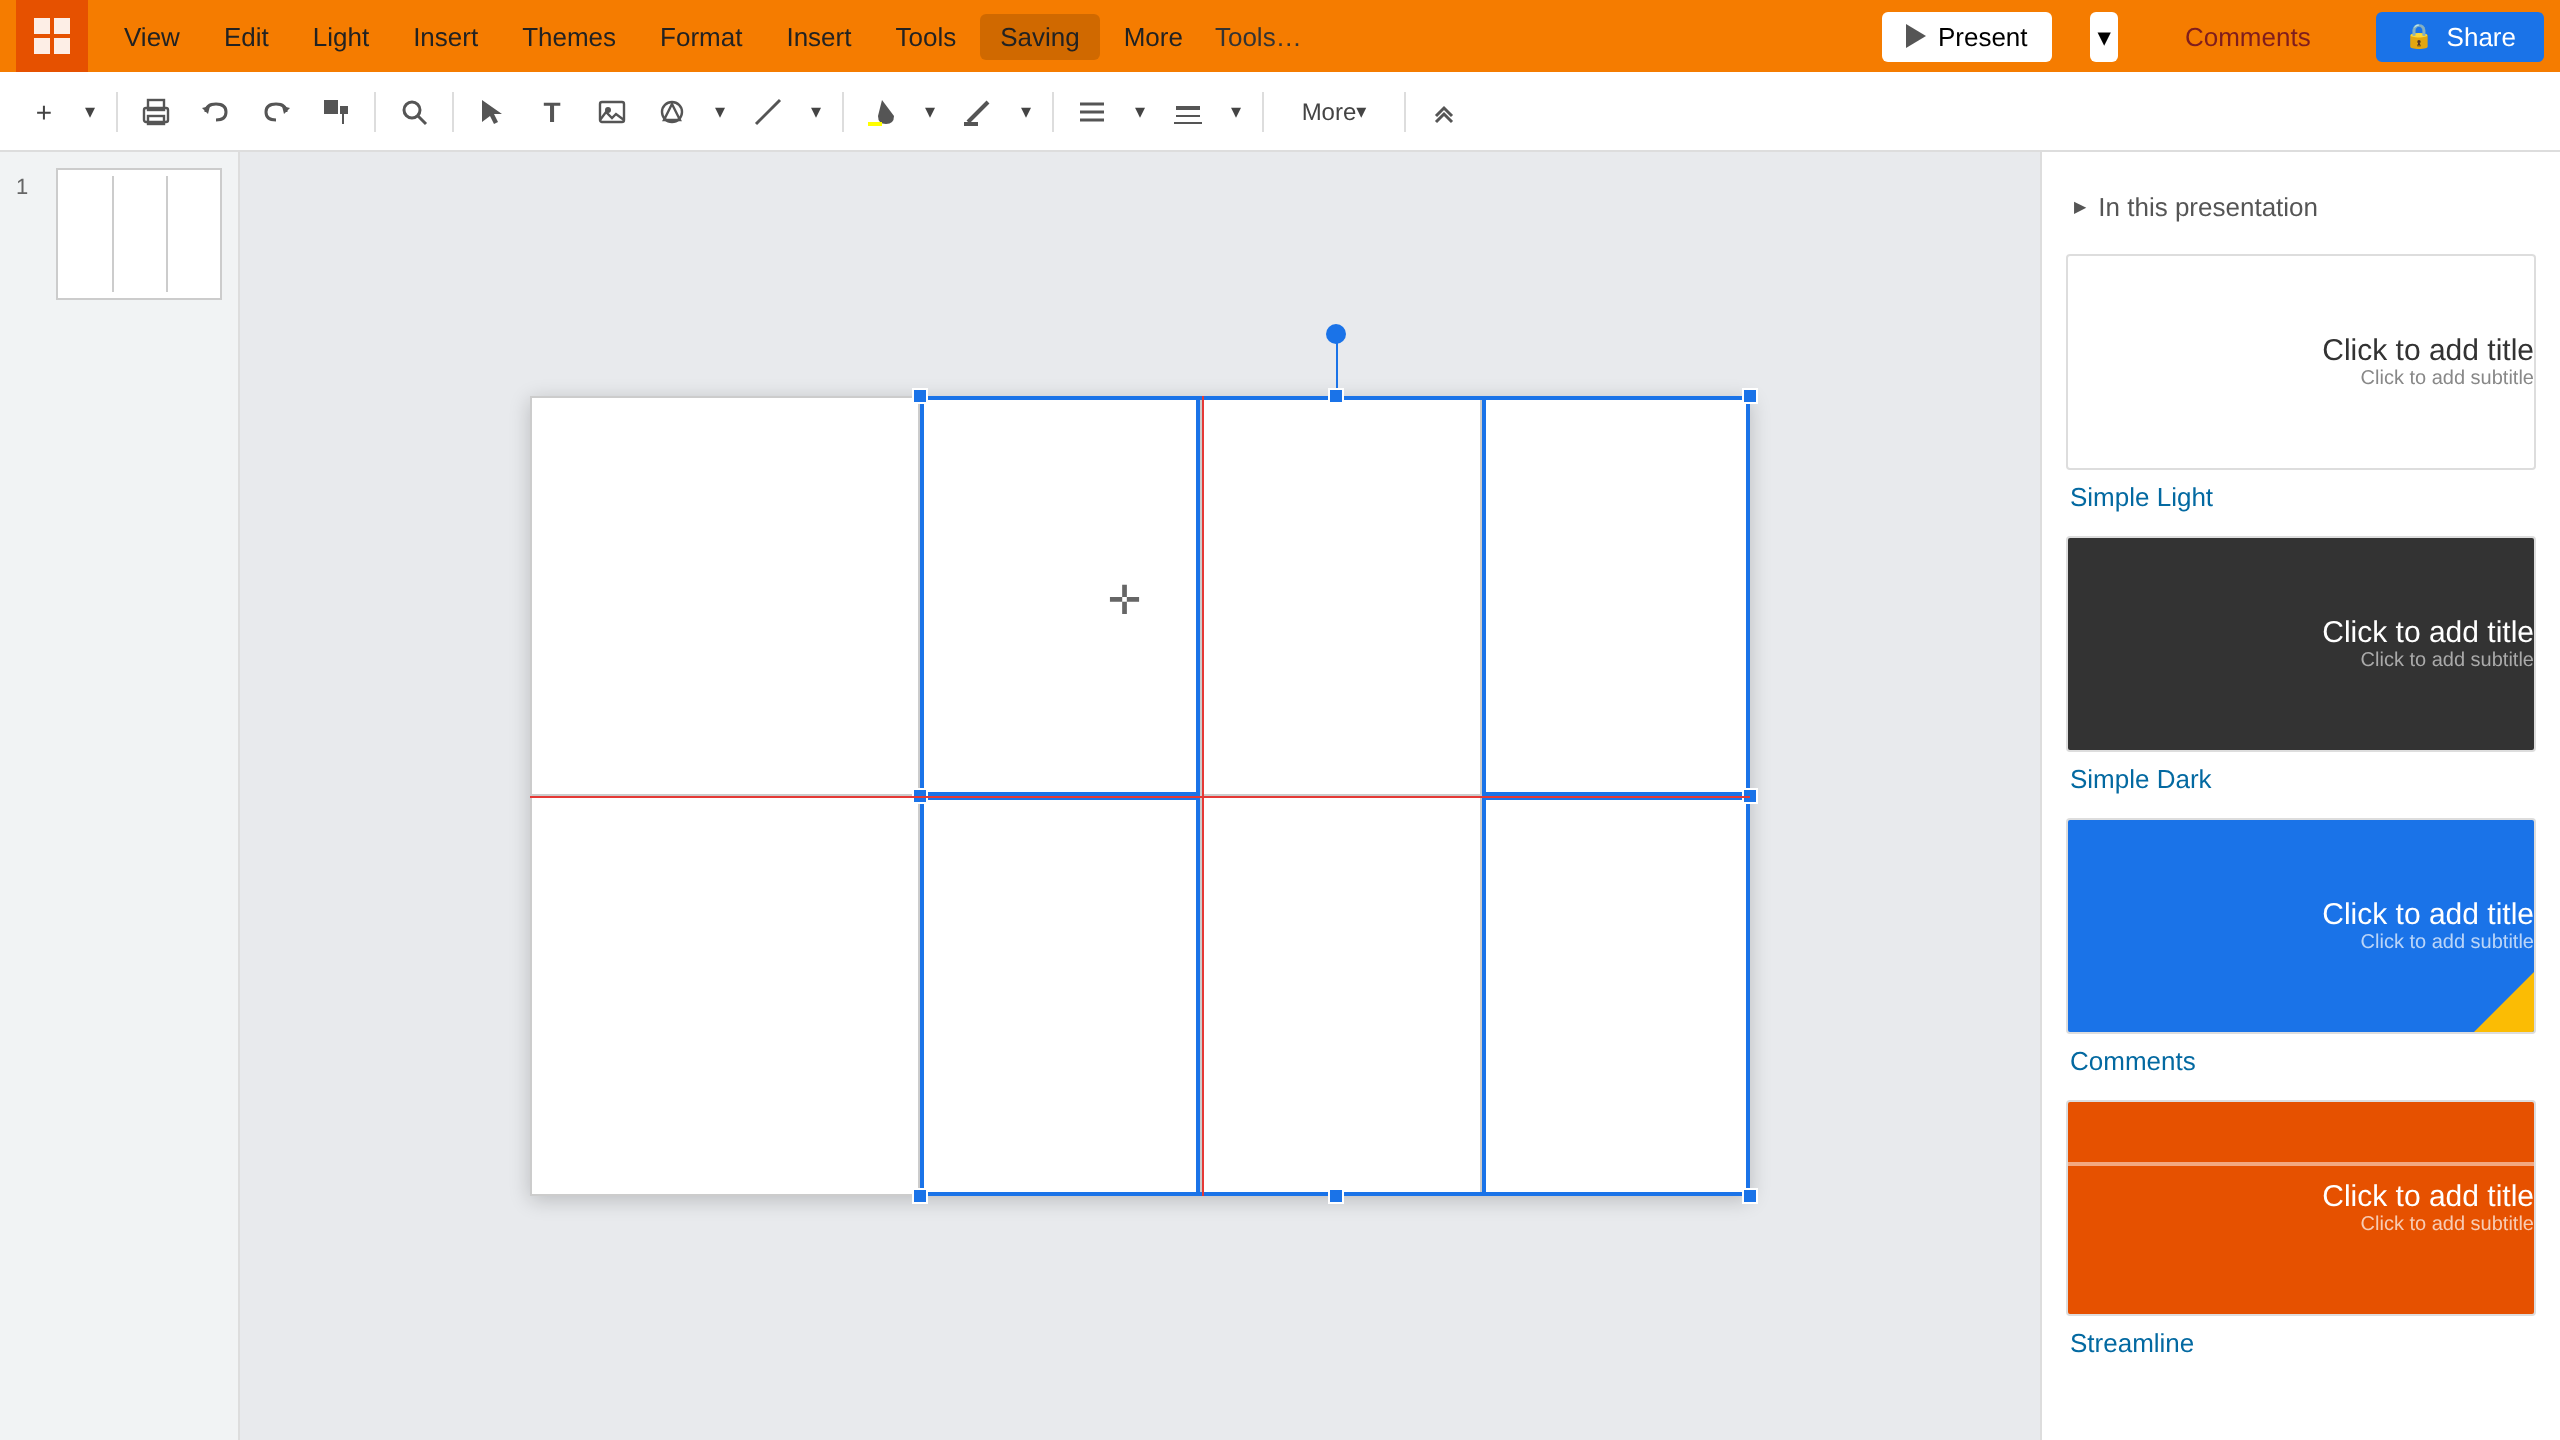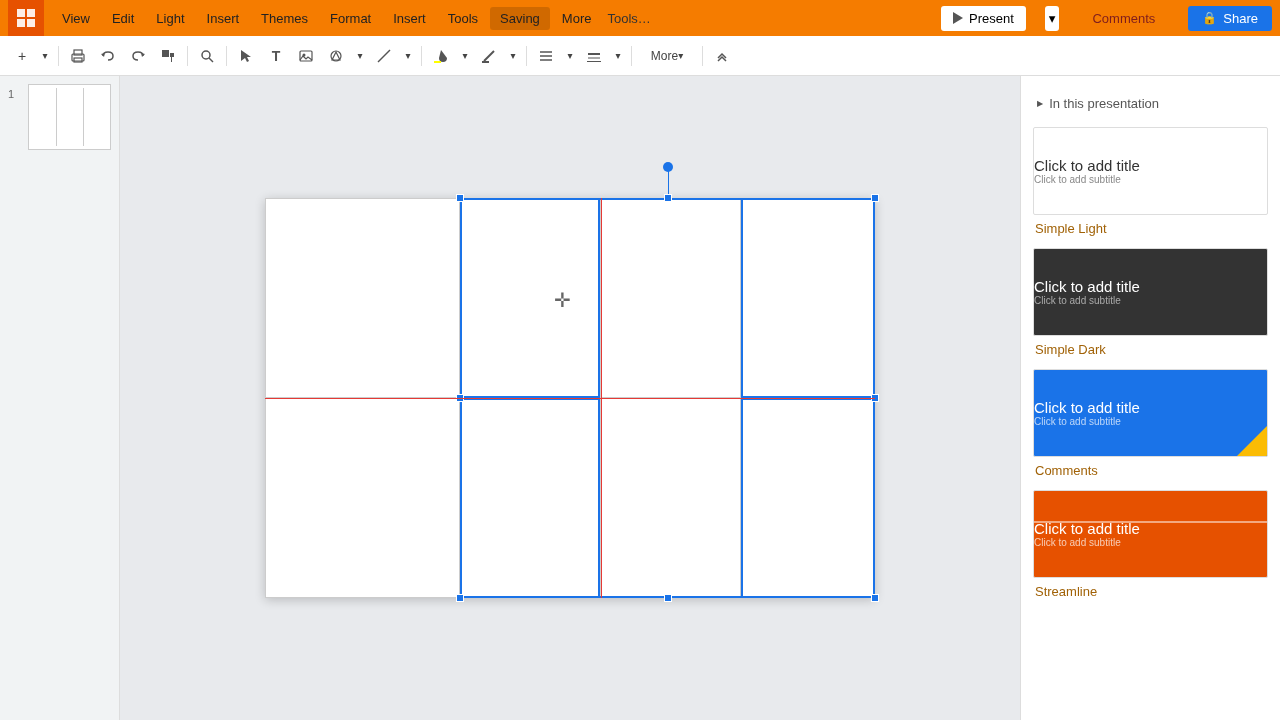--- a/index.html
+++ b/index.html
@@ -185,39 +185,39 @@
       flex: 1; overflow-y: auto; padding: 12px;
     }
     .in-presentation {
       display: flex; align-items: center; gap: 6px;
       padding: 8px 4px; color: #555; font-size: 13px;
       cursor: pointer;
     }
     .bullet { font-size: 8px; color: #555; }
     .theme-section { margin-top: 8px; }
     .theme-preview {
-      width: 100%; height: 88px;
+      width: 100%; height: 108px;
       border: 1px solid #ddd;
       border-radius: 2px;
       display: flex;
       flex-direction: column;
-      align-items: flex-start;
+      align-items: flex-end;
       justify-content: center;
       cursor: pointer;
       overflow: hidden;
       margin-bottom: 6px;
     }
     .theme-title-text {
       font-size: 15px; font-weight: 500;
     }
     .theme-subtitle-text {
       font-size: 10px;
     }
     .theme-name {
-      font-size: 13px; color: #a16207; margin-bottom: 12px; padding: 0 2px;
+      font-size: 13px; color: #0369a1; margin-bottom: 12px; padding: 0 2px;
     }
     
     .theme-simple-light { background: white; }
     .theme-simple-light .theme-title-text { color: #333; }
     .theme-simple-light .theme-subtitle-text { color: #888; }
     
     .theme-simple-dark { background: #333; }
     .theme-simple-dark .theme-title-text { color: white; }
     .theme-simple-dark .theme-subtitle-text { color: #aaa; }
     

